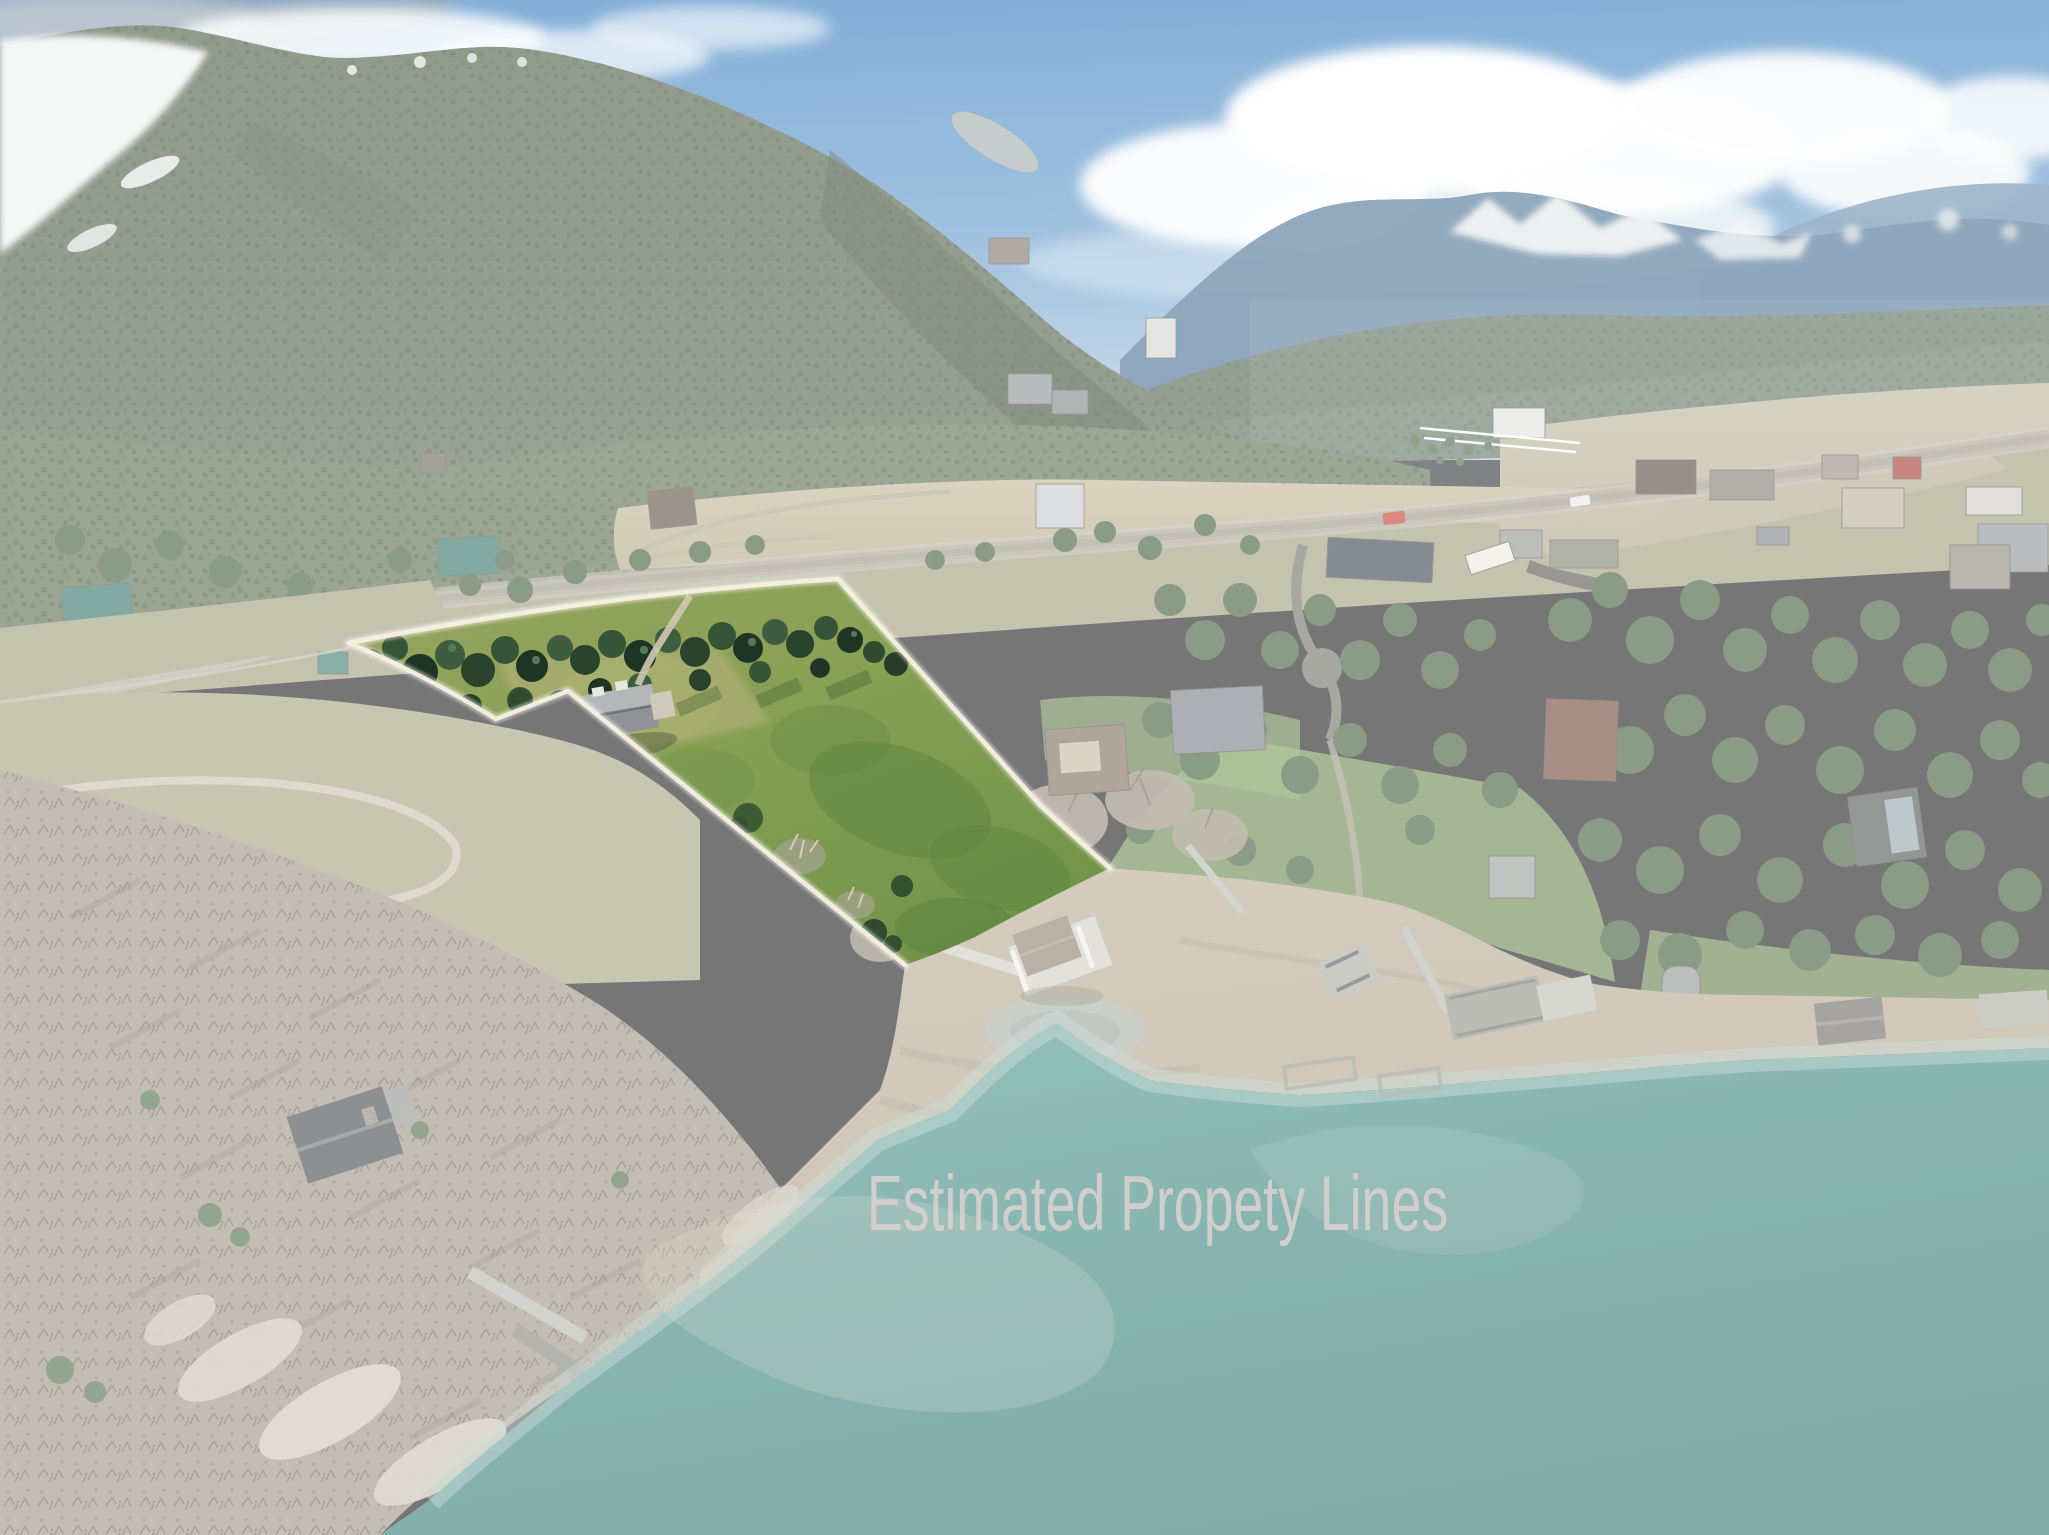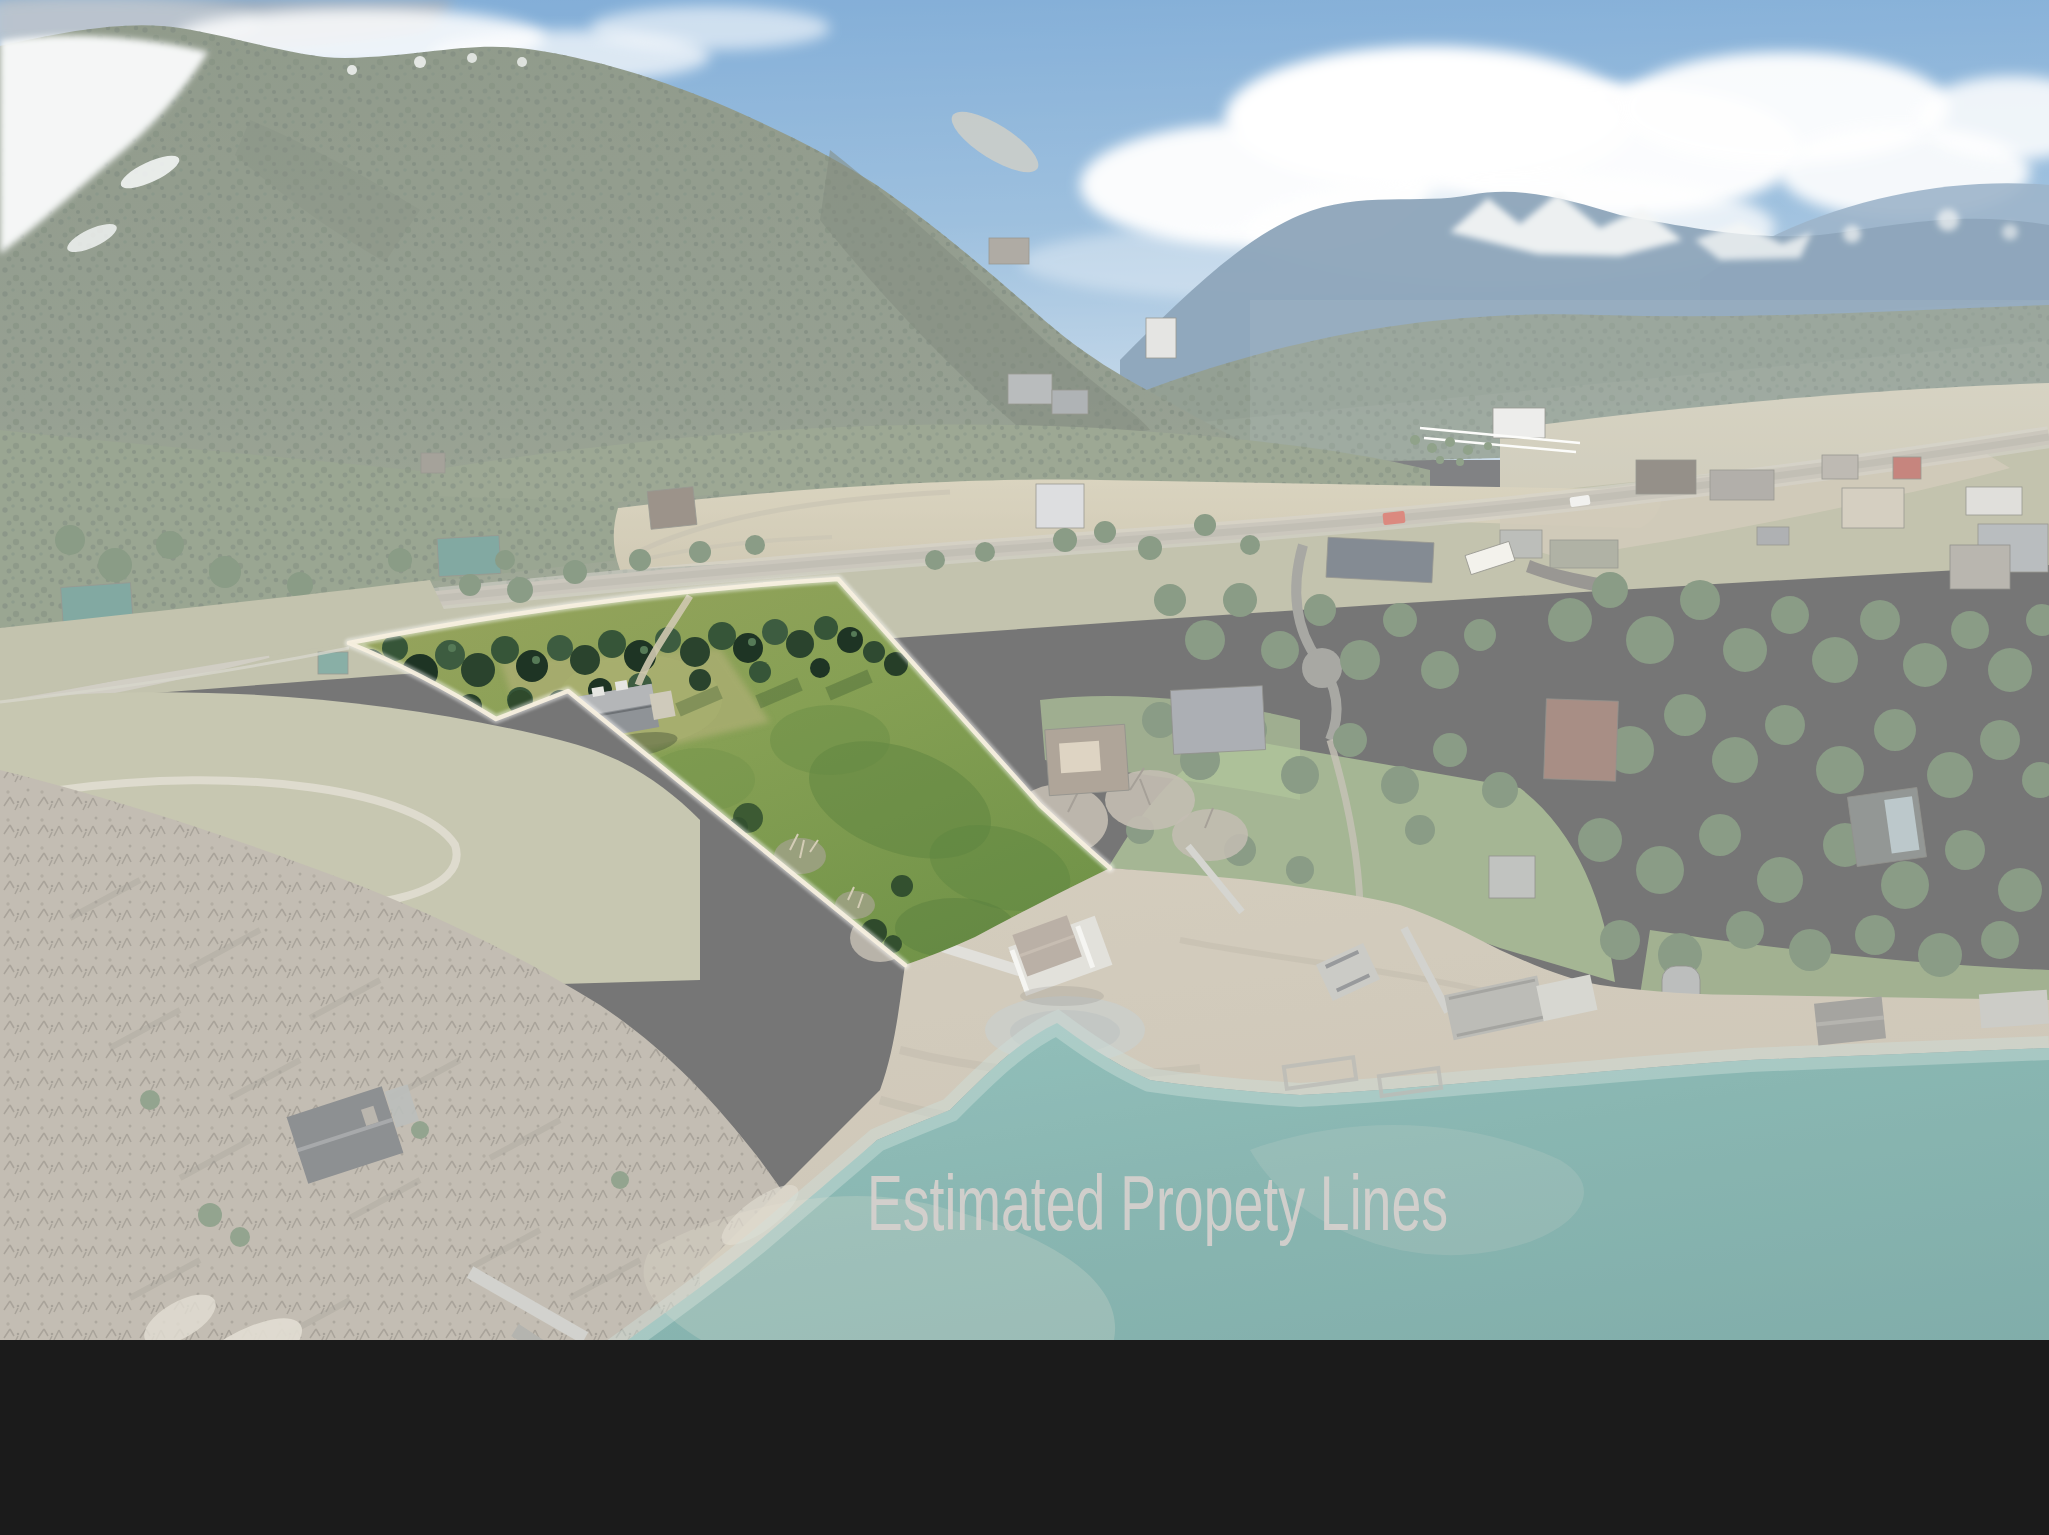--- a/index.html
+++ b/index.html
@@ -1,16 +1,16 @@
 <!DOCTYPE html>
 <html><head>
 <meta charset="utf-8">
 <style>
   html,body{margin:0;padding:0;background:#1b1b1b;}
-  .stage{width:2049px;height:1340px;position:relative;overflow:hidden;}
+  .stage{width:2049px;height:1535px;position:relative;overflow:hidden;}
   svg{display:block;}
   text{font-family:"Liberation Sans", sans-serif;}
 </style>
 </head>
 <body>
 
 <div class="stage">
 <svg width="2049" height="1535" viewBox="0 0 2049 1535" xmlns="http://www.w3.org/2000/svg">
   <defs>
     <linearGradient id="sky" x1="0" y1="0" x2="0.15" y2="1">

